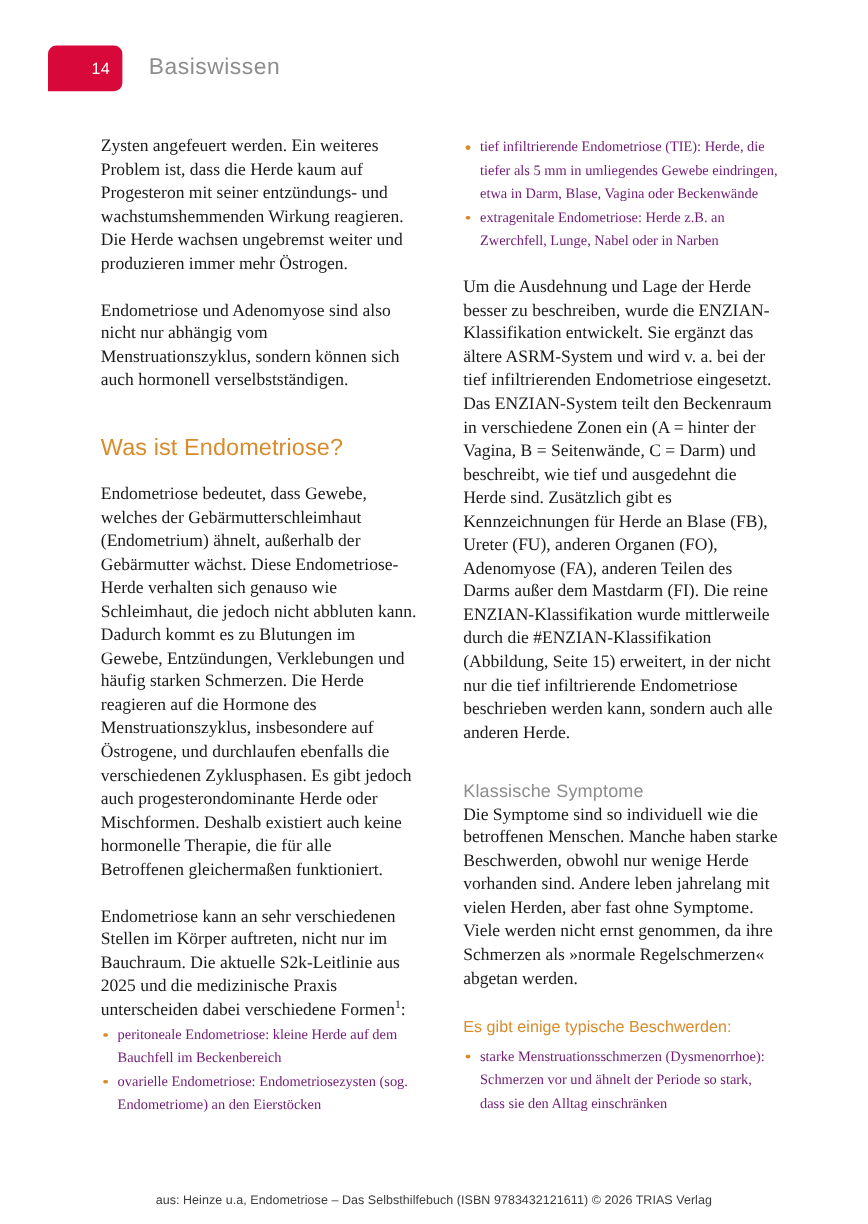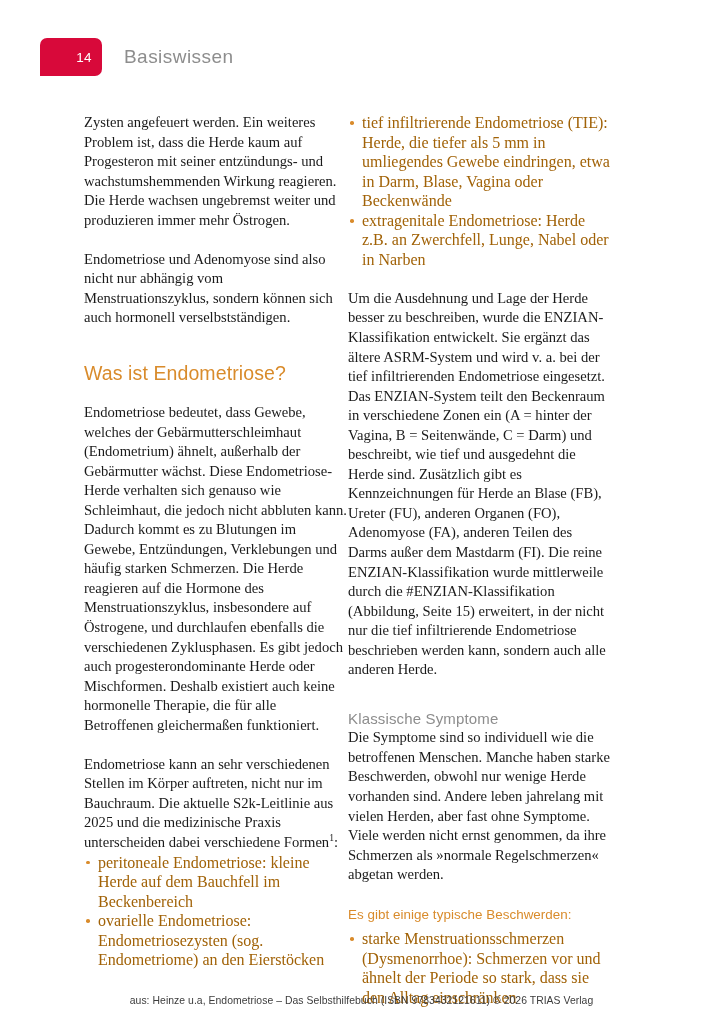--- a/index.html
+++ b/index.html
@@ -54,20 +54,21 @@
     letter-spacing: 0.45px;
   }
 
   
   .columns {
     position: absolute;
     left: 84px;
     top: 113px;
     width: 566px;
     display: flex;
+    gap: 38px;
   }
   .col {
     width: 264px;
   }
 
   p.body {
     margin: 0 0 0 0;
     font-size: 14.6px;
     line-height: 19.55px;
     color: #1a1a1a;
@@ -120,23 +121,23 @@
   .leadin-gap-after  { height: 5px; }
 
   ul.bullets {
     list-style: none;
     margin: 0;
     padding: 0;
   }
   ul.bullets li {
     position: relative;
     padding-left: 14px;
-    font-size: 16px;
-    line-height: 19.55px;
-    color: #a16207;
+    font-size: 12px;
+    line-height: 19.55px;
+    color: #701a75;
     margin: 0;
   }
   ul.bullets li::before {
     content: "";
     position: absolute;
     left: 2px;
     top: 8.2px;
     width: 3.6px;
     height: 3.6px;
     border-radius: 50%;

